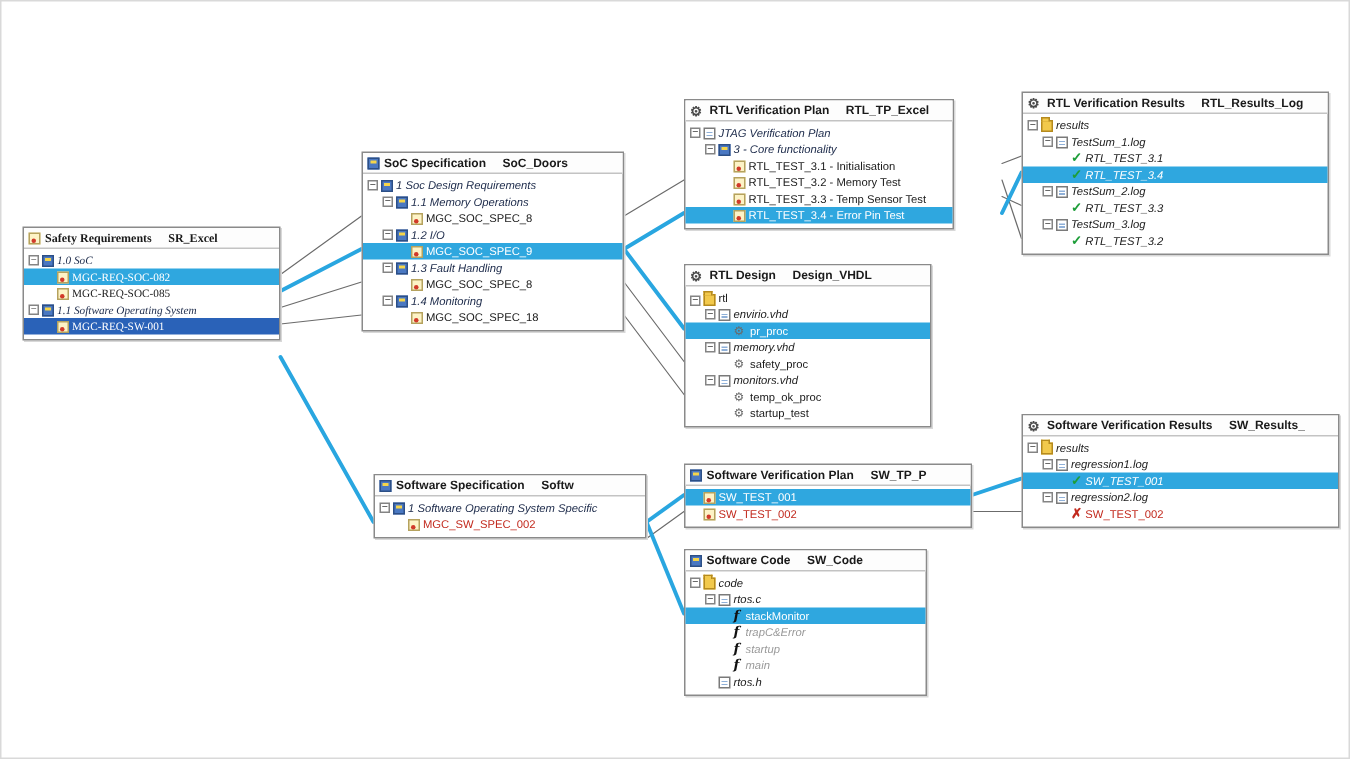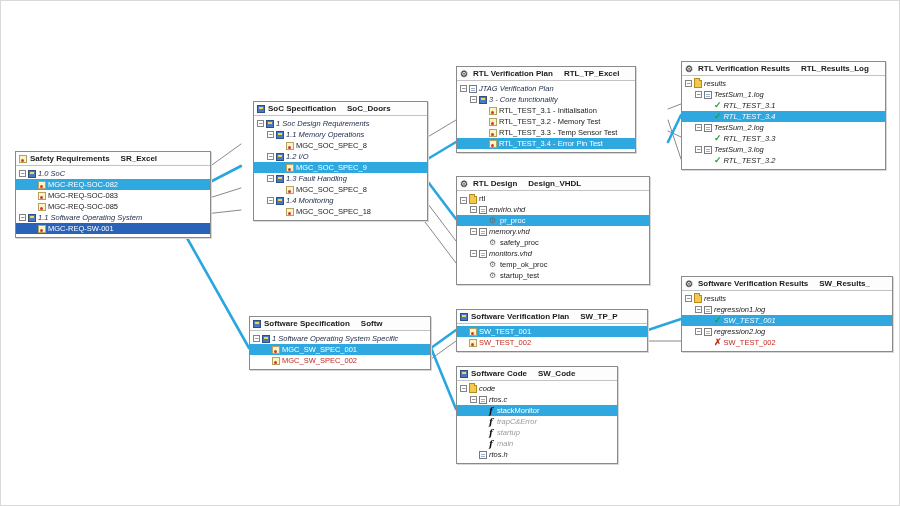--- a/index.html
+++ b/index.html
@@ -78,60 +78,55 @@
       <line x1="647" y1="340" x2="680" y2="340" stroke="#6b6b6b" stroke-width="0.8" stroke-linecap="round"></line>
       <line x1="186" y1="193" x2="240" y2="165" stroke="#29a6e0" stroke-width="2.6" stroke-linecap="round"></line>
       <line x1="186" y1="237" x2="248" y2="347" stroke="#29a6e0" stroke-width="2.6" stroke-linecap="round"></line>
       <line x1="415" y1="165" x2="455" y2="141" stroke="#29a6e0" stroke-width="2.6" stroke-linecap="round"></line>
       <line x1="415" y1="165" x2="455" y2="218" stroke="#29a6e0" stroke-width="2.6" stroke-linecap="round"></line>
       <line x1="667" y1="141" x2="680" y2="114" stroke="#29a6e0" stroke-width="2.6" stroke-linecap="round"></line>
       <line x1="430" y1="347" x2="455" y2="329" stroke="#29a6e0" stroke-width="2.6" stroke-linecap="round"></line>
       <line x1="430" y1="347" x2="455" y2="408" stroke="#29a6e0" stroke-width="2.6" stroke-linecap="round"></line>
       <line x1="647" y1="329" x2="680" y2="318" stroke="#29a6e0" stroke-width="2.6" stroke-linecap="round"></line>
     </svg>
-<div class="panel" style="left: 14px; top: 150px; width: 196px;">
+<div class="panel" style="left: 14px; top: 150px; width: 172px; font-family: Liberation Serif, serif;">
       <div class="panel-title">
         <span class="ic ic-doc"></span>
         <span>Safety Requirements</span>
         <span class="pcode">SR_Excel</span>
       </div>
       <div class="tree">
         <div class="row section" style="padding-left: 3px;">
           <span class="exp"></span>
           <span class="ic ic-book"></span>
           <span class="lbl">1.0 SoC</span>
         </div>
         <div class="row sel-blue" style="padding-left: 13px;">
           <span class="exp-sp"></span>
           <span class="ic ic-doc"></span>
           <span class="lbl">MGC-REQ-SOC-082</span>
         </div>
         <div class="row" style="padding-left: 13px;">
           <span class="exp-sp"></span>
           <span class="ic ic-doc"></span>
-          <span class="lbl">MGC-REQ-SOC-083</span>
-        </div>
-        <div class="row" style="padding-left: 13px;">
-          <span class="exp-sp"></span>
-          <span class="ic ic-doc"></span>
           <span class="lbl">MGC-REQ-SOC-085</span>
         </div>
         <div class="row section" style="padding-left: 3px;">
           <span class="exp"></span>
           <span class="ic ic-book"></span>
           <span class="lbl">1.1 Software Operating System</span>
         </div>
         <div class="row sel-navy" style="padding-left: 13px;">
           <span class="exp-sp"></span>
           <span class="ic ic-doc"></span>
           <span class="lbl">MGC-REQ-SW-001</span>
         </div>
       </div>
     </div>
-    <div class="panel" style="left: 240px; top: 100px; width: 175px; margin-left: 12px;">
+    <div class="panel" style="left: 240px; top: 100px; width: 175px;">
       <div class="panel-title">
         <span class="ic ic-book"></span>
         <span>SoC Specification</span>
         <span class="pcode">SoC_Doors</span>
       </div>
       <div class="tree">
         <div class="row section" style="padding-left: 3px;">
           <span class="exp"></span>
           <span class="ic ic-book"></span>
           <span class="lbl">1 Soc Design Requirements</span>
@@ -210,21 +205,21 @@
           <span class="ic ic-doc"></span>
           <span class="lbl">RTL_TEST_3.3 - Temp Sensor Test</span>
         </div>
         <div class="row sel-blue" style="padding-left: 23px;">
           <span class="exp-sp"></span>
           <span class="ic ic-doc"></span>
           <span class="lbl">RTL_TEST_3.4 - Error Pin Test</span>
         </div>
       </div>
     </div>
-    <div class="panel" style="left: 455px; top: 175px; width: 194px;">
+    <div class="panel" style="left: 455px; top: 175px; width: 165px;">
       <div class="panel-title">
         <span class="ic ic-gear"></span>
         <span>RTL Design</span>
         <span class="pcode">Design_VHDL</span>
       </div>
       <div class="tree">
         <div class="row" style="padding-left: 3px; align-items: flex-end;">
           <span class="exp"></span>
           <span class="ic ic-folder"></span>
           <span class="lbl">rtl</span>
@@ -320,25 +315,20 @@
         <span class="ic ic-book"></span>
         <span>Software Specification</span>
         <span class="pcode">Softw</span>
       </div>
       <div class="tree">
         <div class="row section" style="padding-left: 3px;">
           <span class="exp"></span>
           <span class="ic ic-book"></span>
           <span class="lbl">1 Software Operating System Specific</span>
         </div>
-        <div class="row sel-blue" style="padding-left: 13px;">
-          <span class="exp-sp"></span>
-          <span class="ic ic-doc"></span>
-          <span class="lbl">MGC_SW_SPEC_001</span>
-        </div>
         <div class="row red" style="padding-left: 13px;">
           <span class="exp-sp"></span>
           <span class="ic ic-doc"></span>
           <span class="lbl">MGC_SW_SPEC_002</span>
         </div>
       </div>
     </div>
     <div class="panel" style="left: 455px; top: 308px; width: 192px;">
       <div class="panel-title">
         <span class="ic ic-book"></span>

